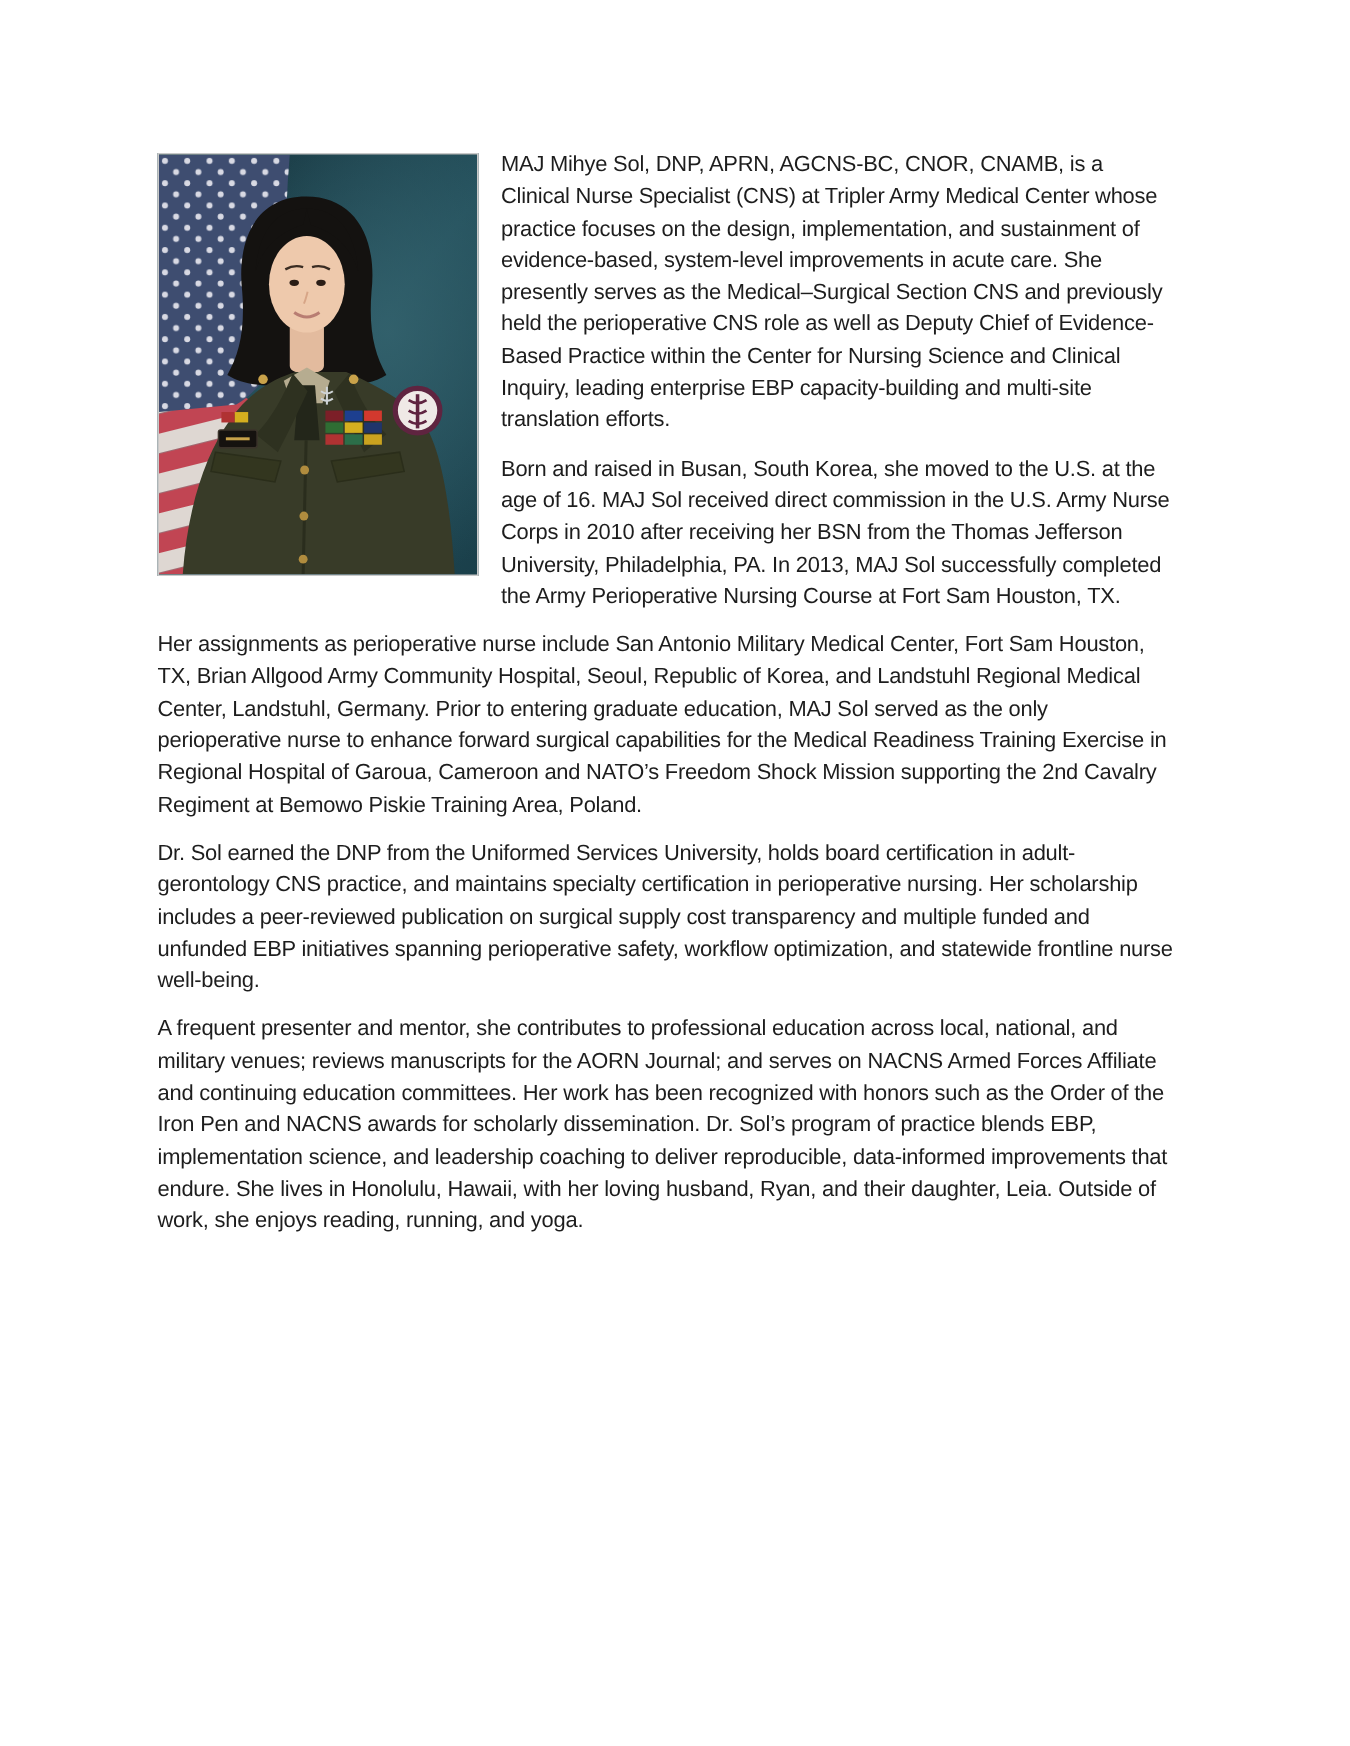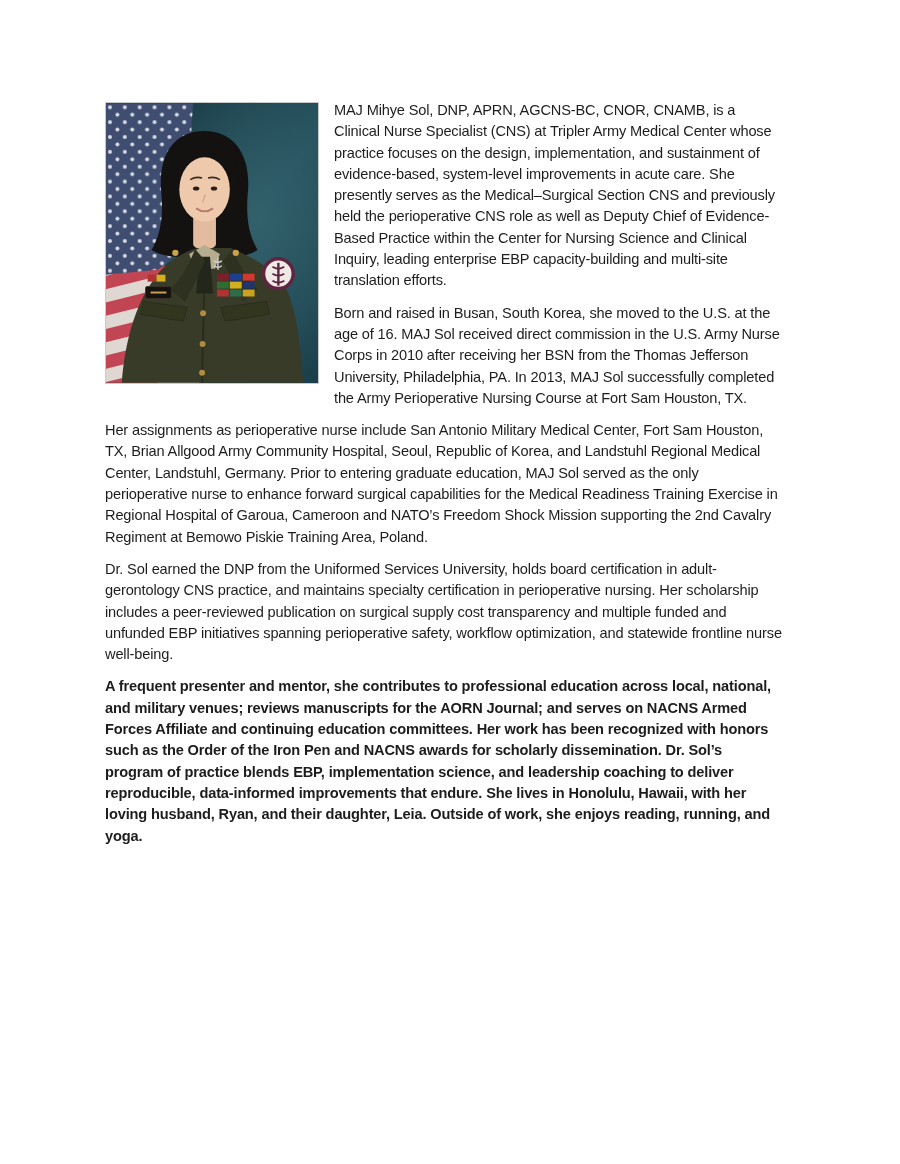--- a/index.html
+++ b/index.html
@@ -33,21 +33,21 @@
   }
   .photo-frame svg { display: block; width: 100%; height: 100%; }
   p.bio {
     margin: 0 12px 11px 0;
     font-size: 14.6px;
     line-height: 21.3px;
     letter-spacing: -0.15px;
     color: #1d1d1d;
     text-align: left;
   }
-  p.bio:last-child { margin-bottom: 0; font-weight: bold; }
+  p.bio:last-child { margin-bottom: 0; }
 </style>
 </head>
 <body>
 
 <div class="page">
   <div class="content">
 
     <div class="photo-frame">
       <svg viewBox="0 0 214 282" xmlns="http://www.w3.org/2000/svg">
         <defs>

